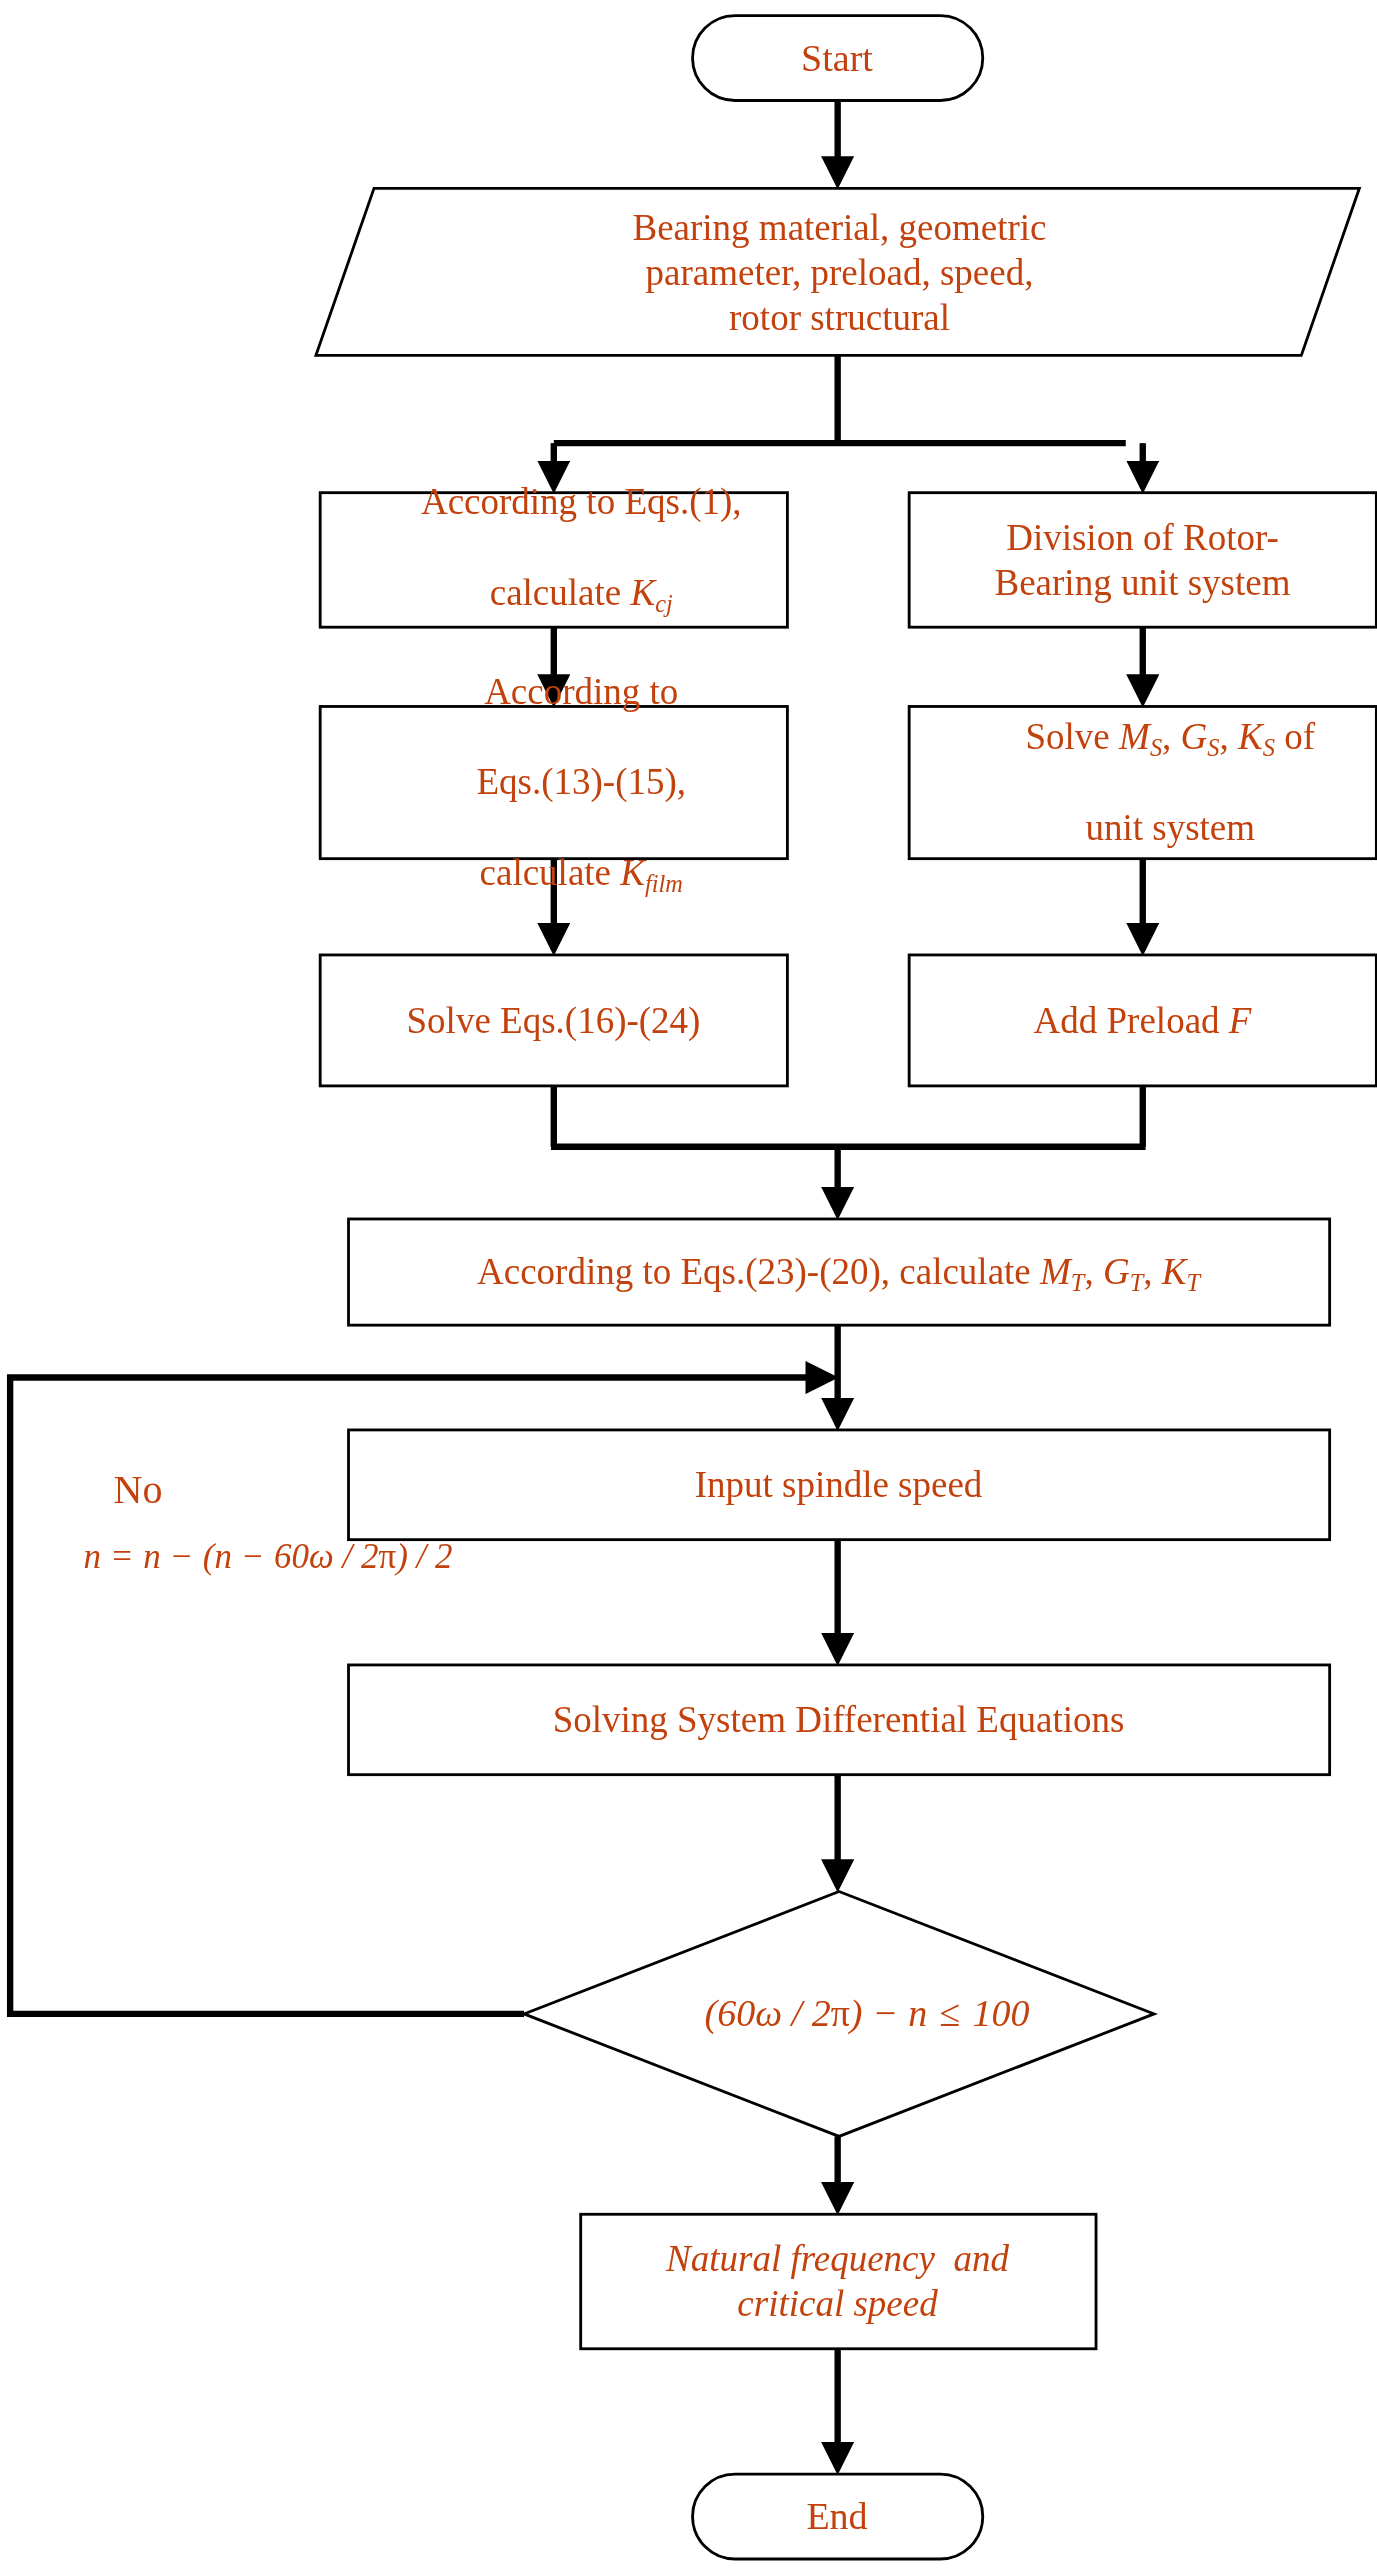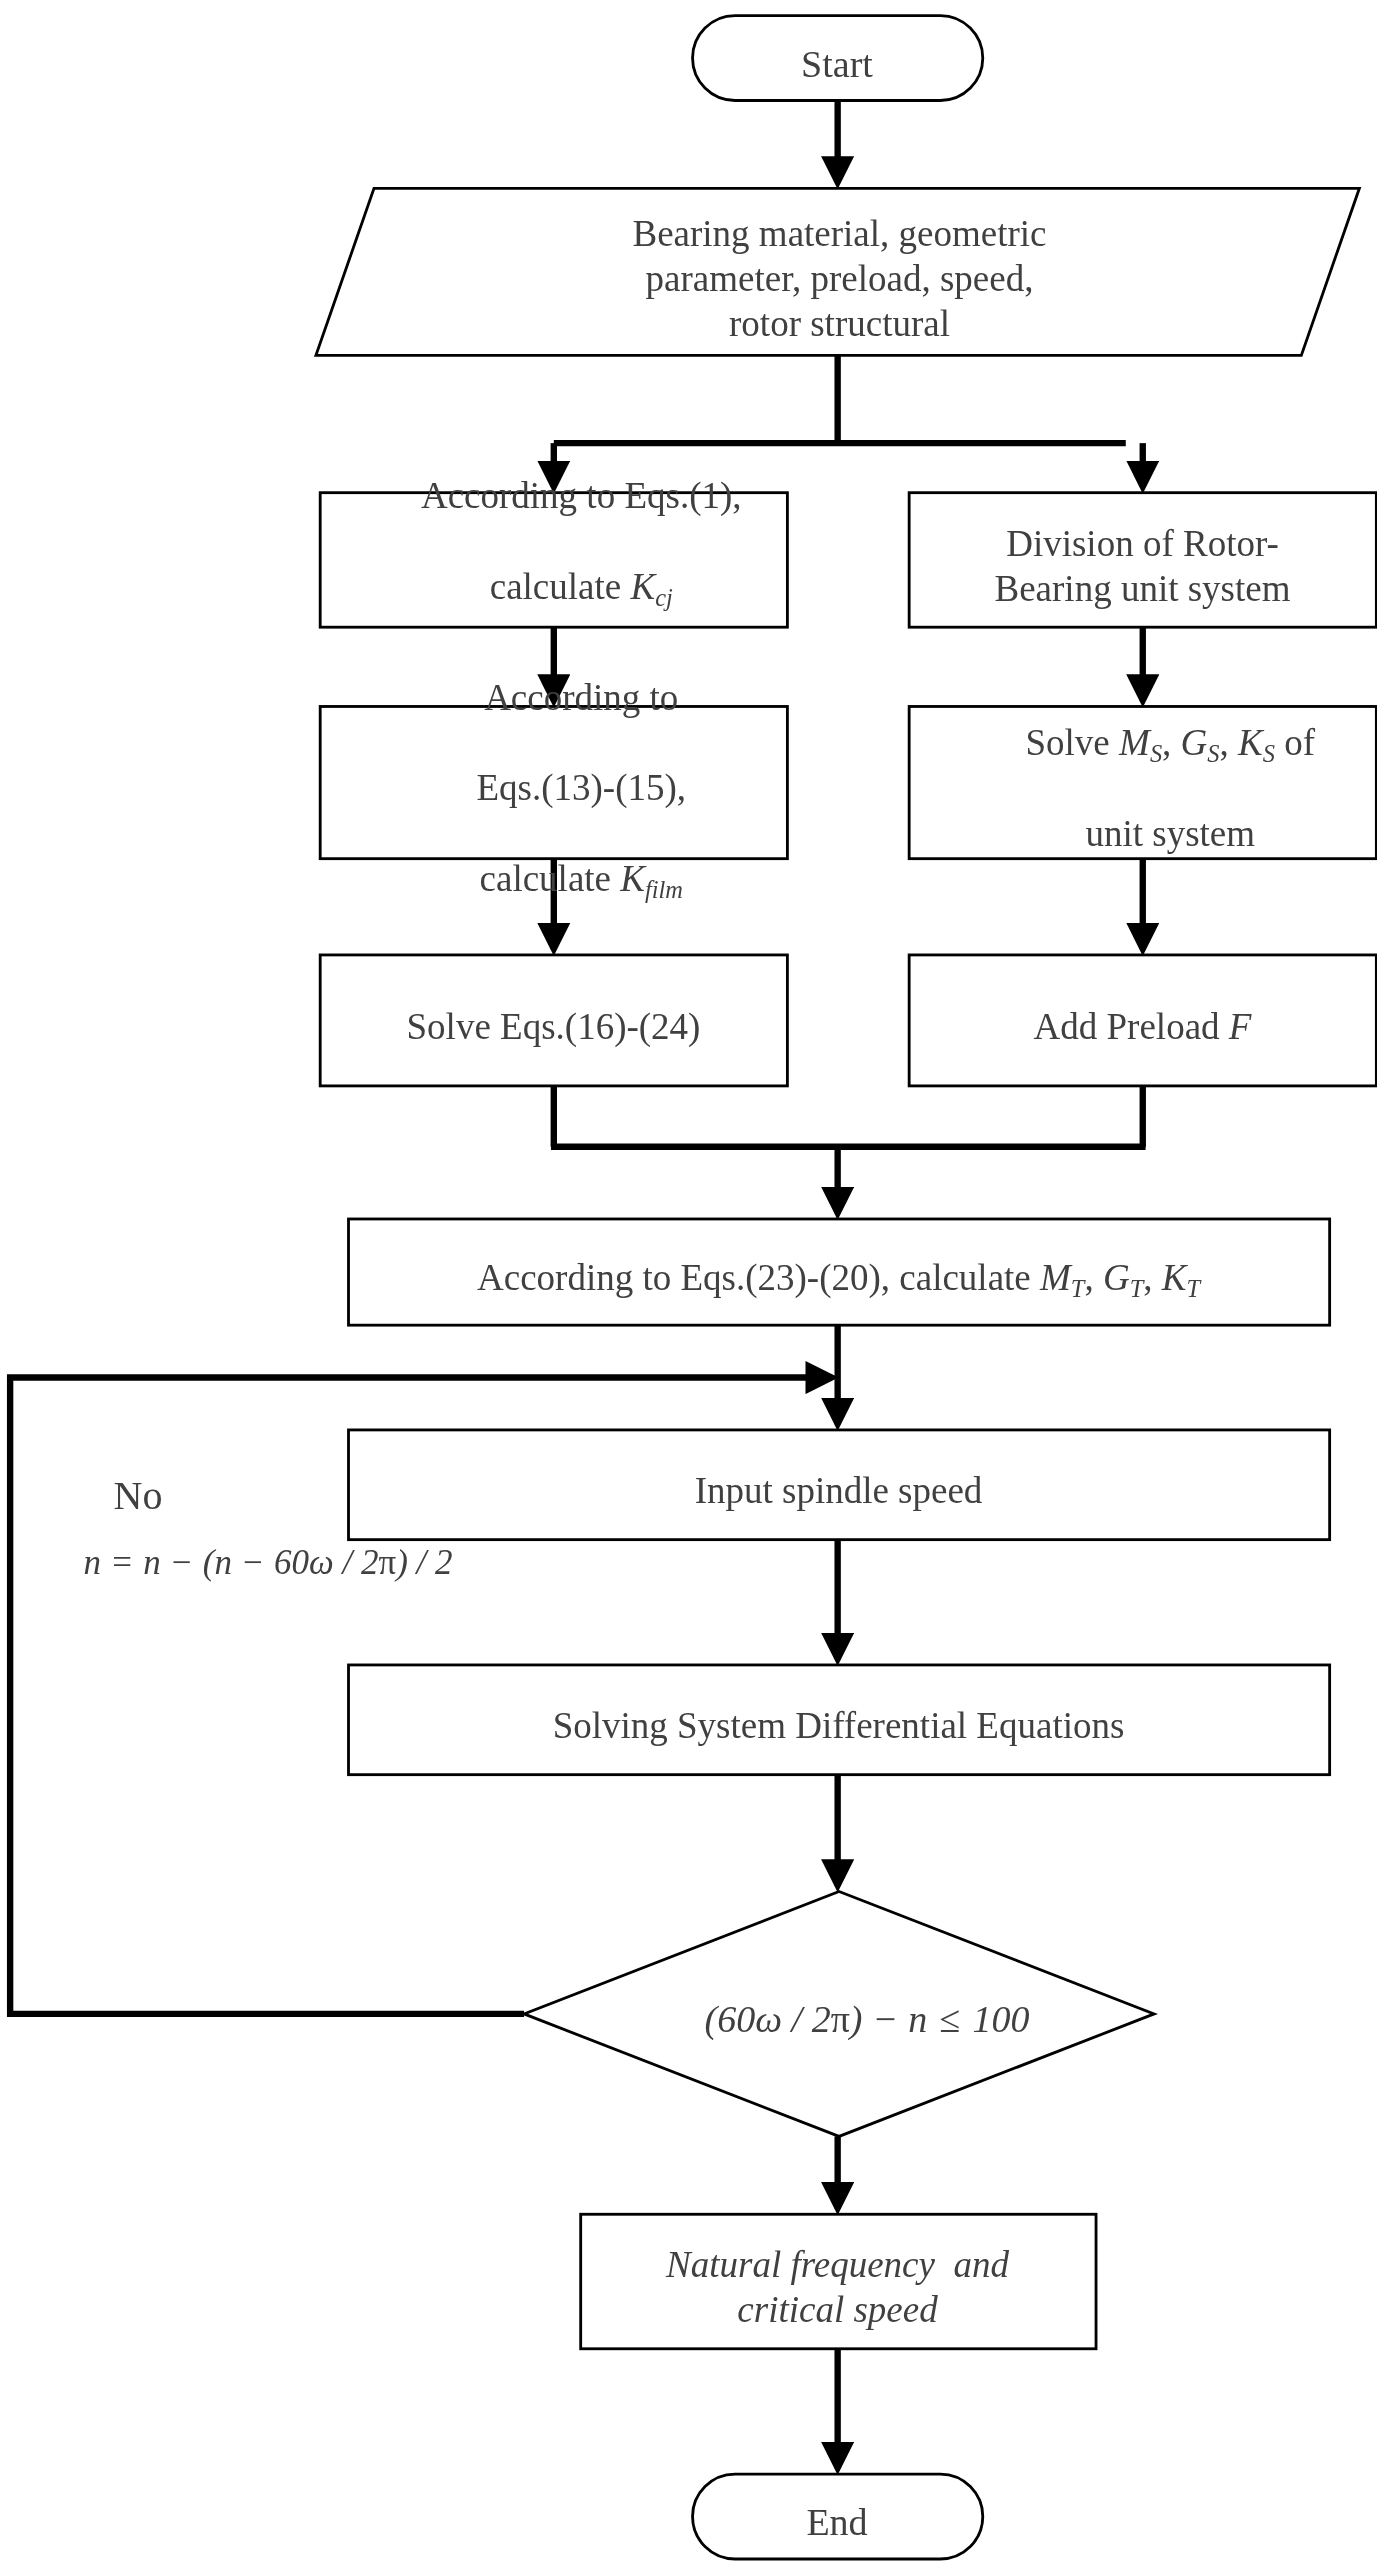--- a/index.html
+++ b/index.html
@@ -2,24 +2,24 @@
 <html style="font-size:11.3px"><head>
 <meta charset="utf-8">
 <style>
   html,body{margin:0;padding:0;background:#ffffff;}
   body{font-family:"Liberation Serif","DejaVu Serif",serif;}
   #stage{position:relative;width:1378px;height:2576px;background:#ffffff;overflow:hidden;}
   svg.flow{position:absolute;left:0;top:0;width:1378px;height:2576px;}
   .shape{fill:#ffffff;stroke:#000000;stroke-width:4;}
   .term{fill:#ffffff;stroke:#000000;stroke-width:4;}
   .conn{stroke:#000000;stroke-width:9;fill:none;}
-  .lbl{position:absolute;text-align:center;color:#404040;line-height:1.22;
+  .lbl{position:absolute;text-align:center;color:#c2410c;line-height:1.22;
        font-family:"Liberation Serif","DejaVu Serif",serif;
        display:flex;align-items:center;justify-content:center;
-       white-space:pre-wrap;margin-top:6px;}
+       white-space:pre-wrap;}
   .t-term{font-size:38px;}
   .t-box{font-size:37px;}
   .t-io{font-size:37px;}
   .t-wide{font-size:37px;}
   .t-dia{font-size:38px;}
   .t-no{font-size:40px;}
   .t-eq{font-size:35px;}
   i.v{font-style:italic;}
   sub.sb{font-style:italic;font-size:0.66em;vertical-align:-0.28em;line-height:0;}
   .mathrm{font-style:normal;}
@@ -88,21 +88,21 @@
 
     <path class="conn" marker-end="url(#arrow)" d="M 740 2845 L 14 2845 L 14 1946 L 1175 1946"></path>
   </svg>
 
   <div class="lbl t-term" style="left:692px;top:15.6px;width:290px;height:85px;">Start</div>
 
   <div class="lbl t-io" style="left:457px;top:193px;width:765px;height:159px;">Bearing material, geometric
 parameter, preload, speed,
 rotor structural</div>
 
-  <div class="lbl t-box" style="left:320px;top:481px;width:467px;height:108px;">
+  <div class="lbl t-box" style="left:320px;top:493px;width:467px;height:108px;">
     <span style="text-align:center;">
       <span>According to Eqs.(1),</span><br>
       <span>calculate </span><i class="v">K</i><sub class="sb">cj</sub>
     </span>
   </div>
 
   <div class="lbl t-box" style="left:909px;top:493px;width:467px;height:134px;">Division of Rotor-
 Bearing unit system</div>
 
   <div class="lbl t-box" style="left:320px;top:706px;width:467px;height:152px;">

